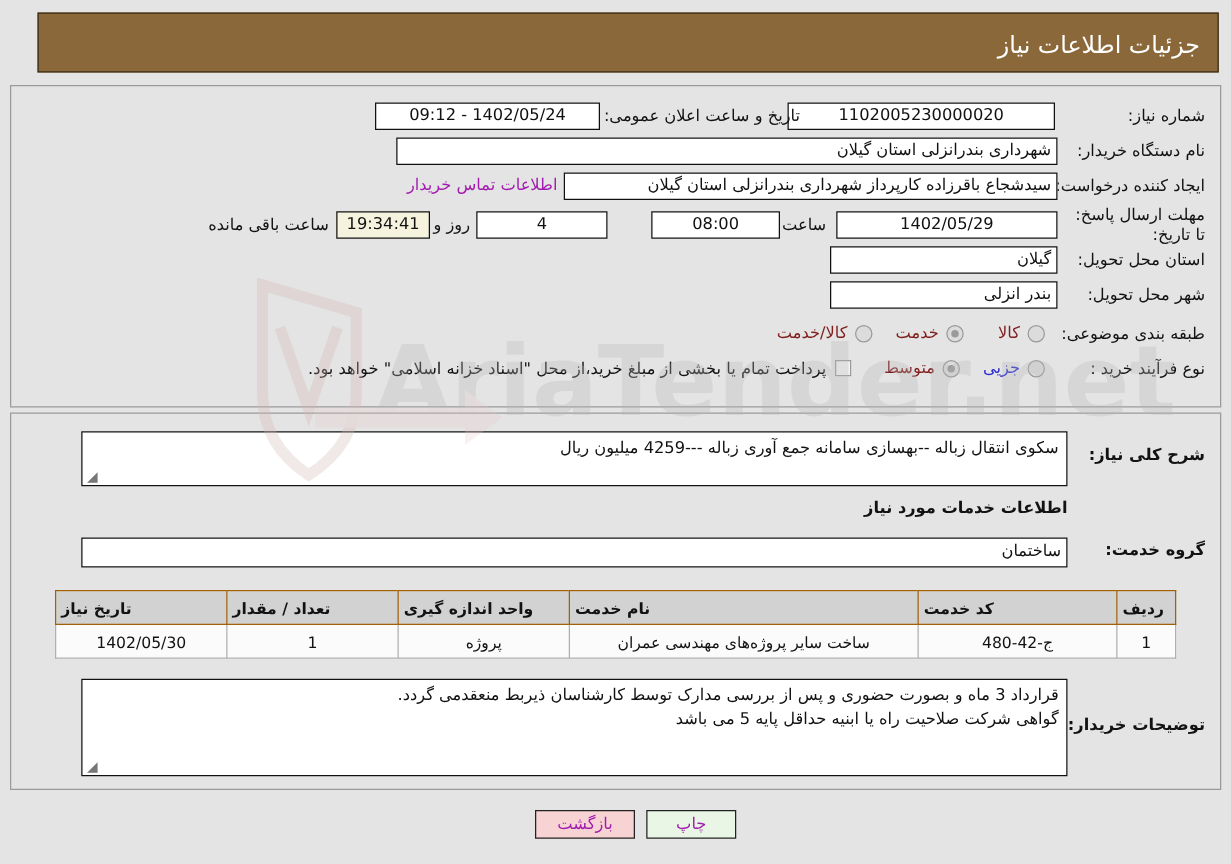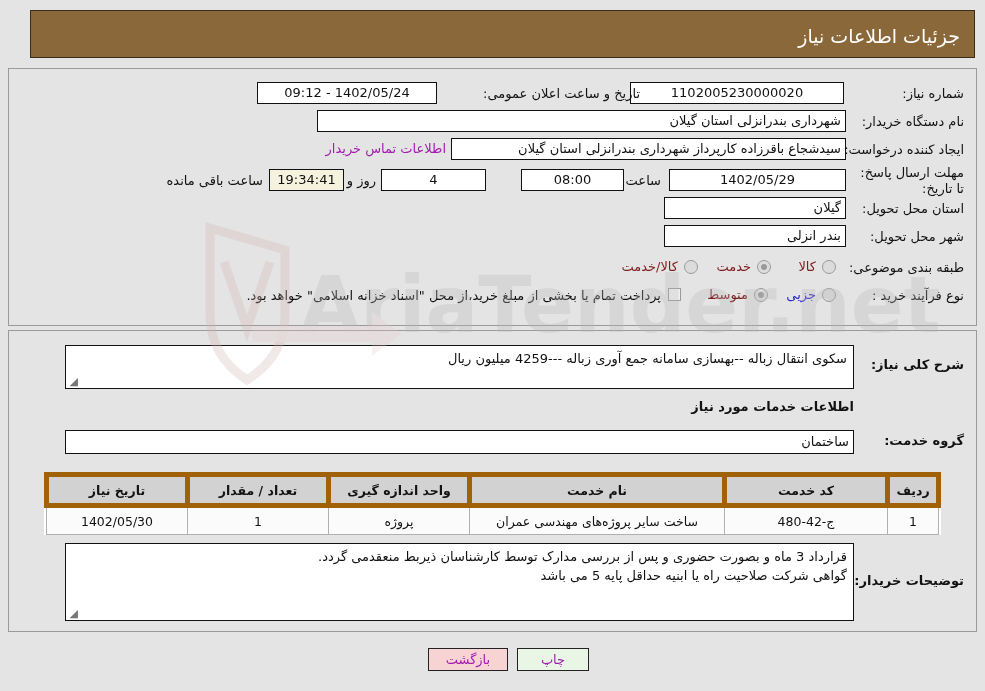--- a/index.html
+++ b/index.html
@@ -157,25 +157,25 @@
   table.grid {
     position: absolute;
     left: 44px; top: 472px;
     width: 897px;
     border-collapse: collapse;
     font-size: 12.5px;
     background: #ffffff;
   }
   table.grid th {
     background: #d2d2d2;
-    border: 5px solid #a16207;
+    border: 1px solid #a16207;
     font-weight: bold;
     height: 26px;
     color: #121212;
-    text-align: center;
+    text-align: left;
     padding: 0 4px;
     white-space: nowrap;
   }
   table.grid td {
     background: #fbfbfb;
     border: 1px solid #b0b0b0;
     height: 26px;
     text-align: center;
     padding: 0 4px;
     color: #121212;
@@ -218,21 +218,21 @@
 <div class="titlebar">
   <div class="title">جزئیات اطلاعات نیاز</div>
 </div>
 
 <div class="panel" id="info-panel">
 
   <div class="lbl" style="right:12px; top:16px; width:110px;">شماره نیاز:</div>
   <div class="fld ctr" style="right:132px; top:13px; width:214px;">1102005230000020</div>
 
   <div class="lbl" style="right:336px; top:16px;">تاریخ و ساعت اعلان عمومی:</div>
-  <div class="fld ctr" style="right:539px; top:13px; width:180px;">1402/05/24 - 09:12</div>
+  <div class="fld ctr" style="right:496px; top:13px; width:180px;">1402/05/24 - 09:12</div>
 
   <div class="lbl" style="right:12px; top:44px;">نام دستگاه خریدار:</div>
   <div class="fld" style="right:130px; top:41px; width:529px;">شهرداری بندرانزلی استان گیلان</div>
 
   <div class="lbl" style="right:12px; top:72px;">ایجاد کننده درخواست:</div>
   <div class="fld" style="right:130px; top:69px; width:395px;">سیدشجاع باقرزاده کارپرداز شهرداری بندرانزلی استان گیلان</div>
   <div class="link" style="right:530px; top:72px;">اطلاعات تماس خریدار</div>
 
   <div class="lbl" style="right:12px; top:96px; width:112px; white-space:normal; line-height:16px;">مهلت ارسال پاسخ: تا تاریخ:</div>
   <div class="fld ctr" style="right:130px; top:100px; width:177px;">1402/05/29</div>

